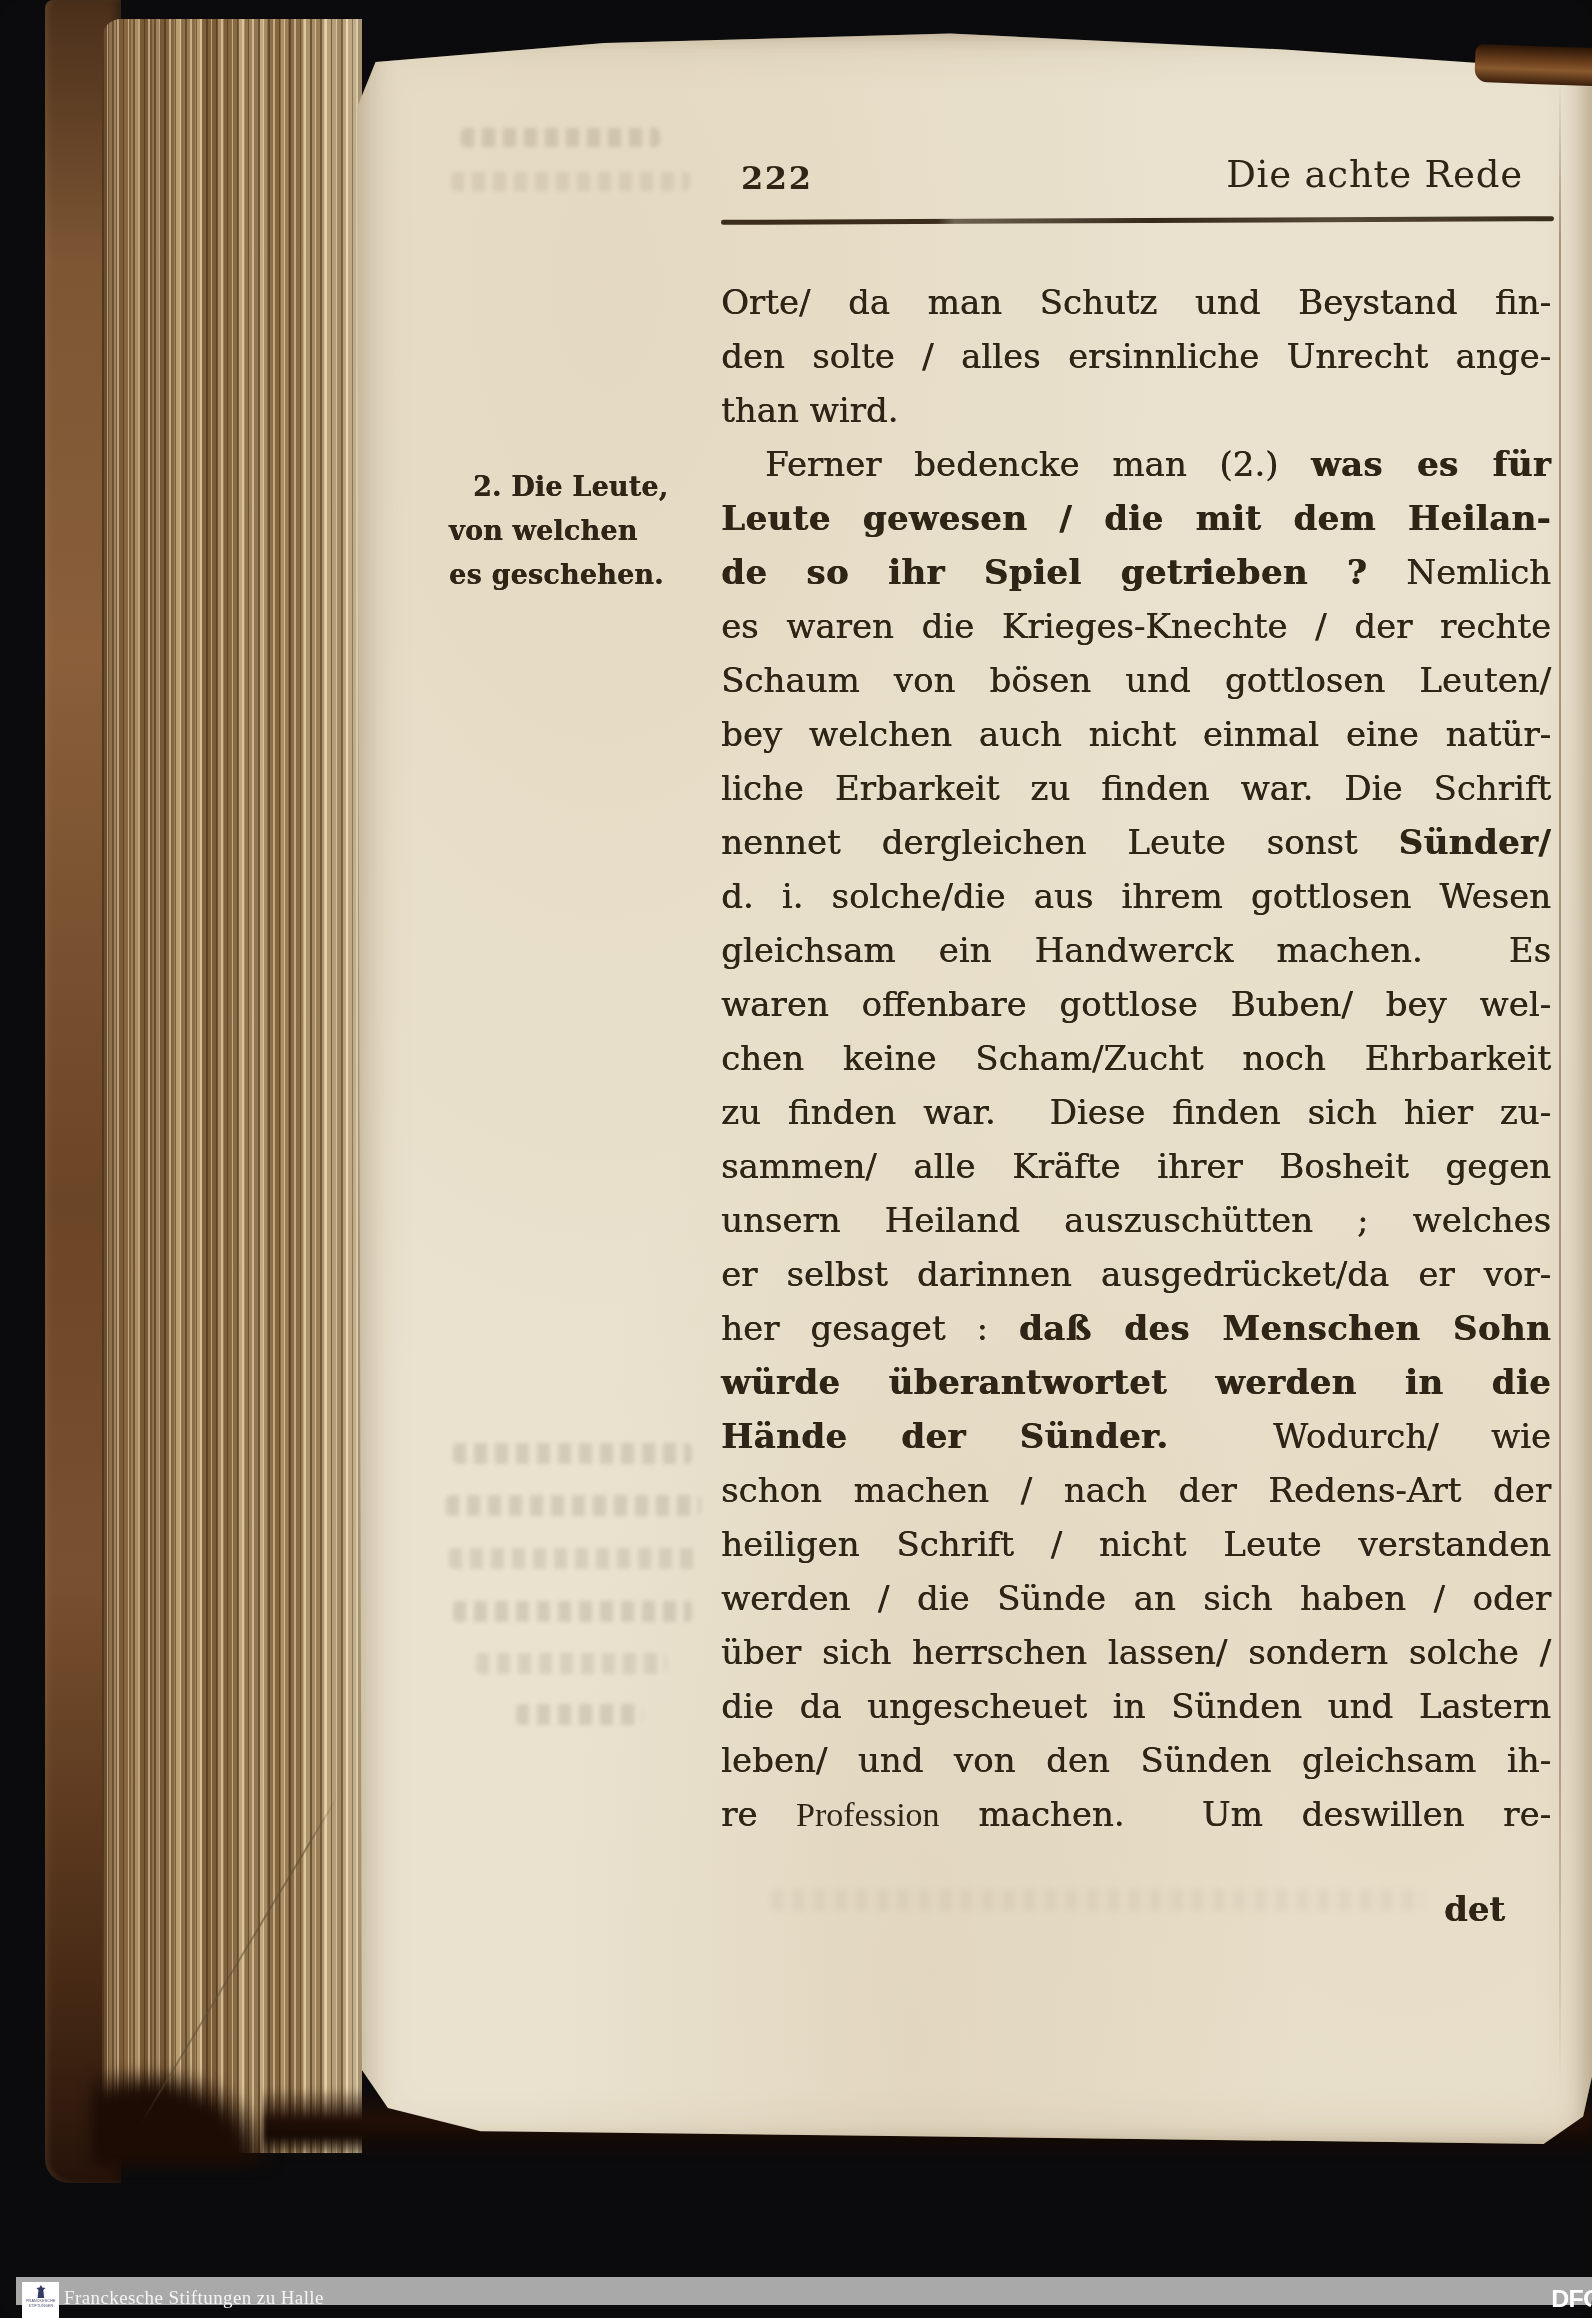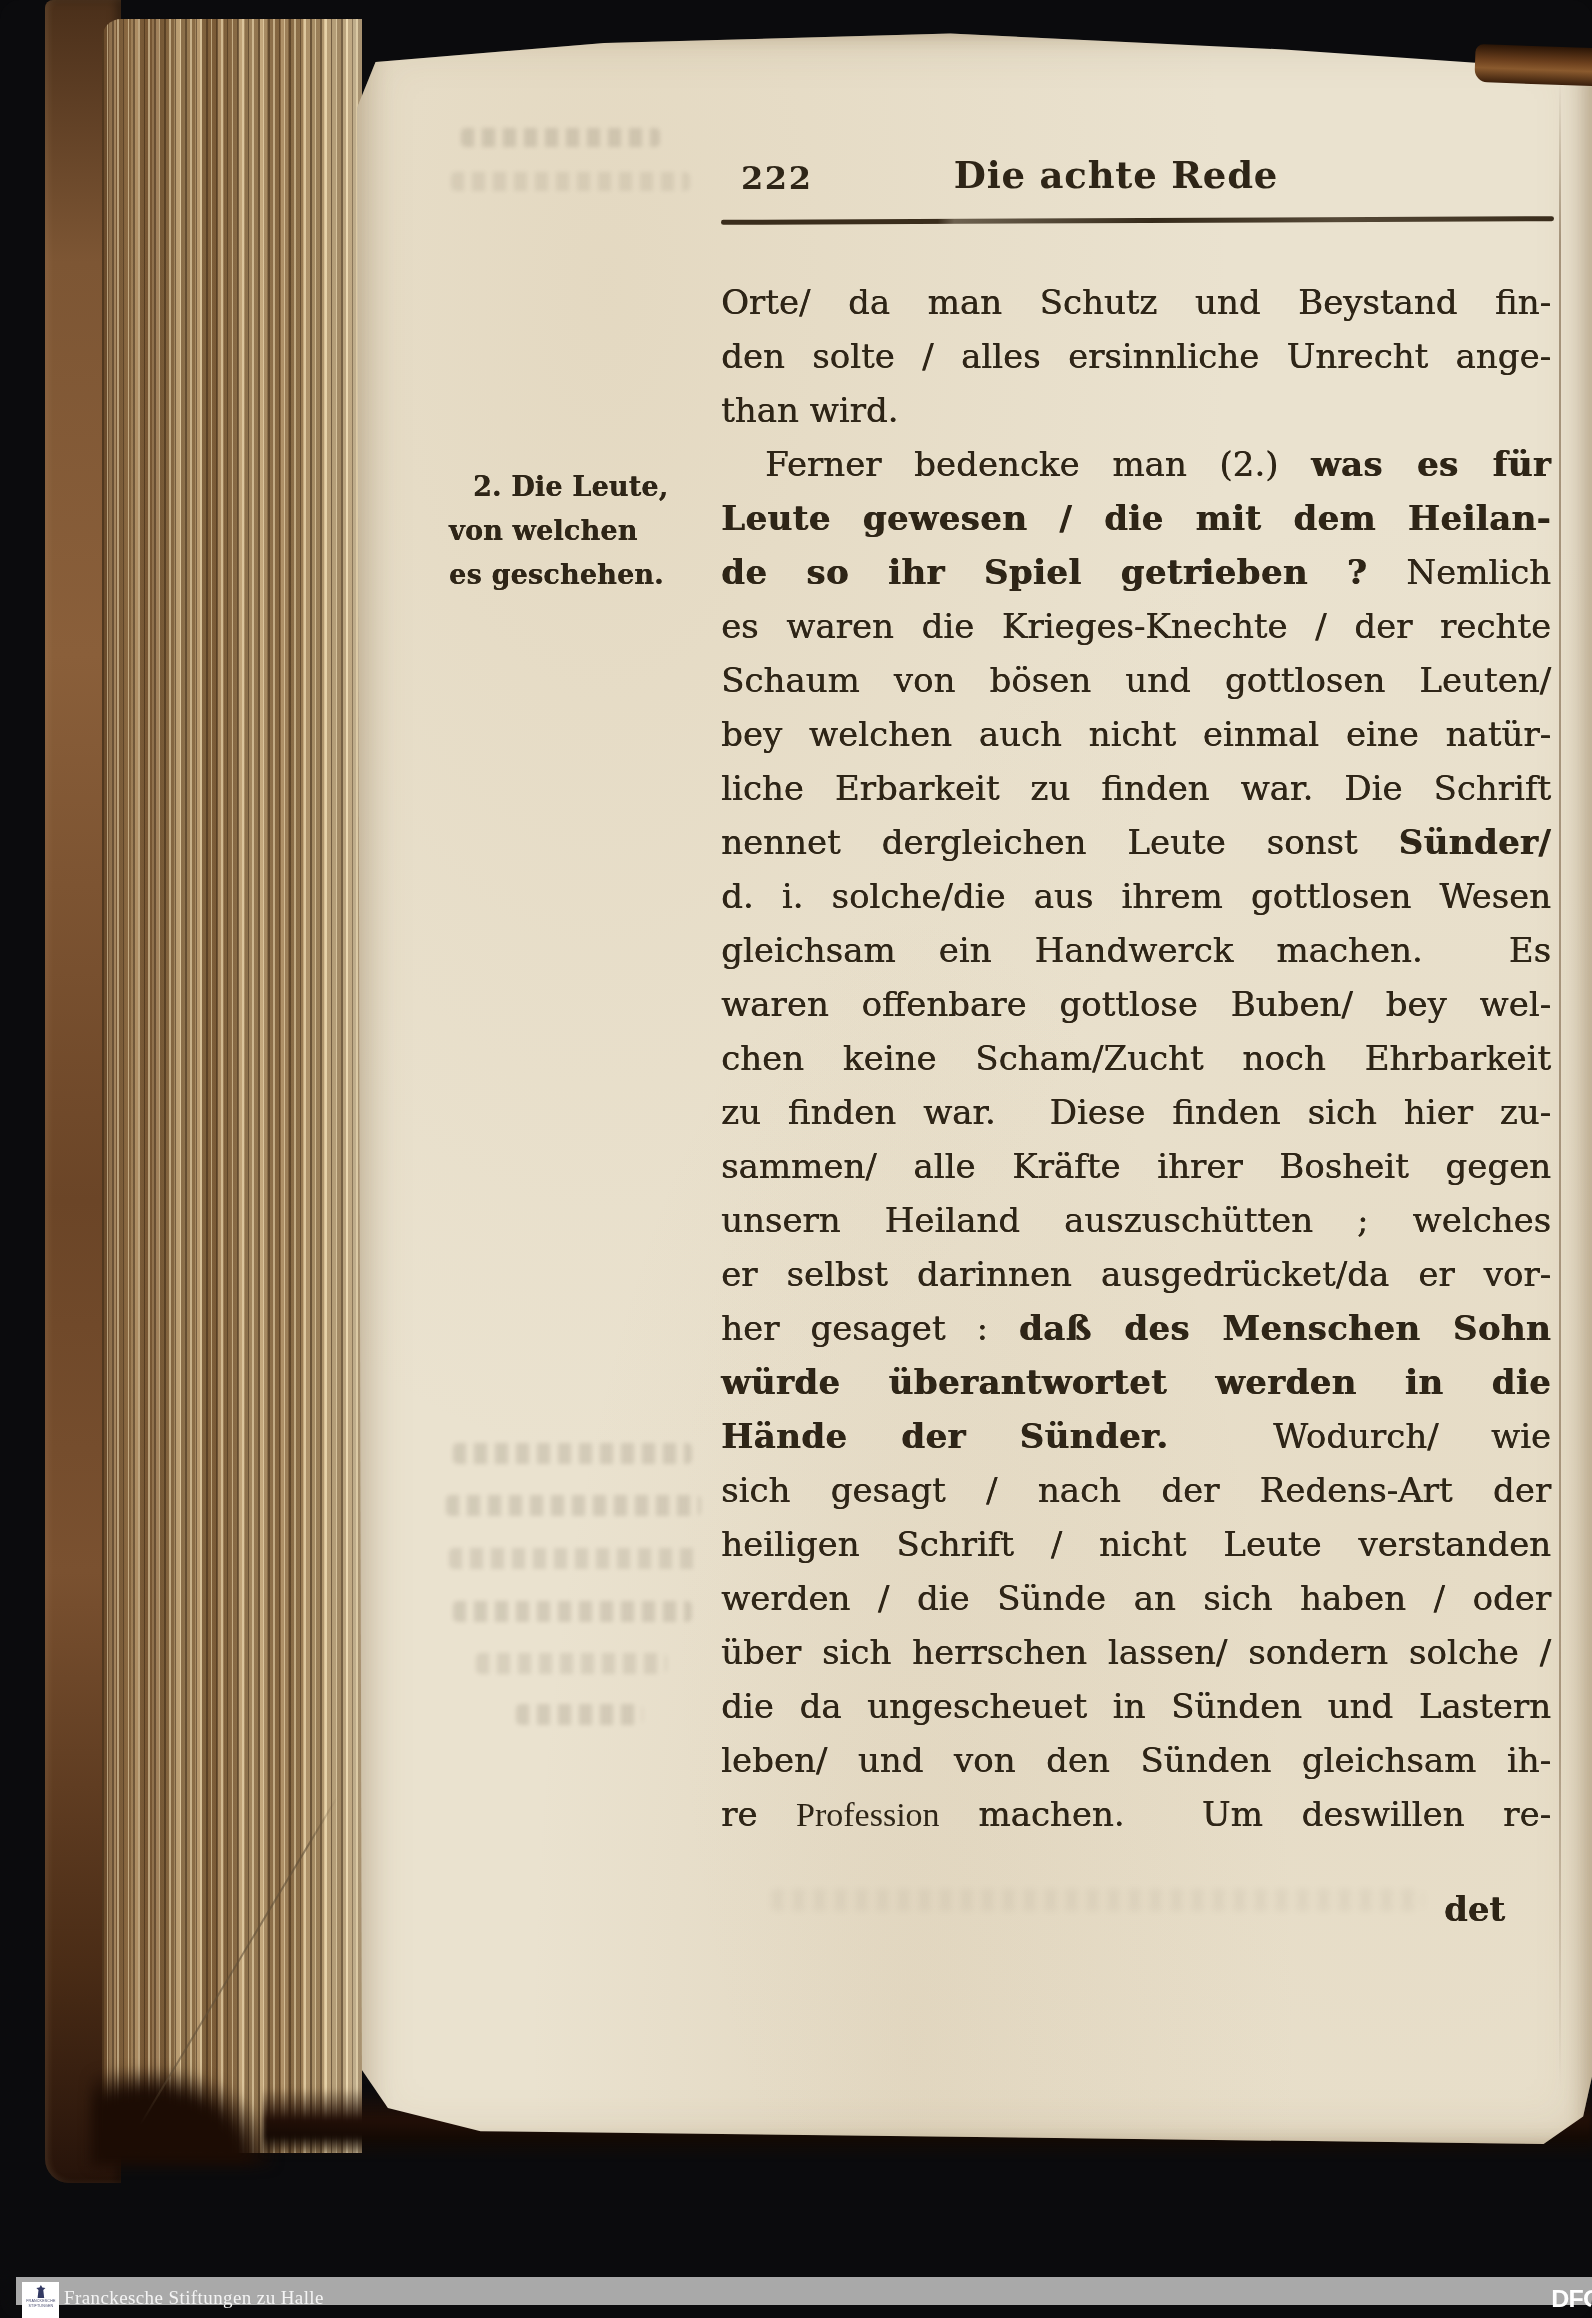--- a/index.html
+++ b/index.html
@@ -36,22 +36,22 @@
     box-shadow:inset 0 0 56px rgba(120,90,50,.22), inset -11px 0 17.5px rgba(110,80,45,.25),
                inset 12.7px 0 24px rgba(120,90,50,.20);
     color:#2e2517;}
   .crease-right{position:absolute;left:1202px;top:49px;width:1.6px;height:2007px;
     background:linear-gradient(180deg,transparent,rgba(110,85,55,.55) 8%,rgba(110,85,55,.5) 82%,transparent);}
   .crack{position:absolute;left:48px;top:1960px;width:382px;height:1.6px;z-index:3;
     background:linear-gradient(90deg,transparent,rgba(95,78,55,.6) 15%,rgba(95,78,55,.55) 85%,transparent);
     transform:rotate(121deg);}
   
   .pagenum{position:absolute;left:384px;top:127px;font-size:32px;font-weight:700;letter-spacing:1.6px;}
-  .running-header{position:absolute;left:364px;top:121px;width:830px;text-align:center;
-    font-size:37px;font-weight:700;letter-spacing:0.8px;transform:translateX(-20px);}
+  .running-header{position:absolute;left:356px;top:121px;width:830px;text-align:right;
+    font-size:37px;font-weight:400;letter-spacing:0.8px;transform:translateX(-20px);}
   .rule{position:absolute;left:364px;top:186px;width:833px;height:4.8px;border-radius:2.4px;
     transform:rotate(-0.25deg);
     background:linear-gradient(90deg,#3a2d1c 0 26%,rgba(58,45,28,.7) 28%,#352a1a 52%,rgba(58,45,28,.85) 74%,#3a2d1c);}
   .body-col{position:absolute;left:364px;top:243px;width:830px;font-size:34px;line-height:54px;}
   .line{white-space:pre-wrap;}
   .line.j{text-align:justify;text-align-last:justify;}
   .line.ind{text-indent:44px;}
   .fr{font-weight:400;text-shadow:0.4px 0 currentColor;}
   .em{font-weight:700;text-shadow:0.6px 0 currentColor;letter-spacing:0.4px;}
   .latin{font-family:"Liberation Serif",serif;font-weight:400;text-shadow:none;}
@@ -124,21 +124,21 @@
         <div class="line j"><span class="fr">gleichsam ein Handwerck machen.  Es</span></div>
         <div class="line j"><span class="fr">waren offenbare gottlose Buben/ bey wel-</span></div>
         <div class="line j"><span class="fr">chen keine Scham/Zucht noch Ehrbarkeit</span></div>
         <div class="line j"><span class="fr">zu finden war.  Diese finden sich hier zu-</span></div>
         <div class="line j"><span class="fr">sammen/ alle Kräfte ihrer Bosheit gegen</span></div>
         <div class="line j"><span class="fr">unsern Heiland auszuschütten ; welches</span></div>
         <div class="line j"><span class="fr">er selbst darinnen ausgedrücket/da er vor-</span></div>
         <div class="line j"><span class="fr">her gesaget : </span><span class="em">daß des Menschen Sohn</span></div>
         <div class="line j"><span class="em">würde überantwortet werden in die</span></div>
         <div class="line j"><span class="em">Hände der Sünder.</span><span class="fr">  Wodurch/ wie</span></div>
-        <div class="line j"><span class="fr">sich gesagt / nach der Redens-Art der</span></div>
+        <div class="line j"><span class="fr">schon machen / nach der Redens-Art der</span></div>
         <div class="line j"><span class="fr">heiligen Schrift / nicht Leute verstanden</span></div>
         <div class="line j"><span class="fr">werden / die Sünde an sich haben / oder</span></div>
         <div class="line j"><span class="fr">über sich herrschen lassen/ sondern solche /</span></div>
         <div class="line j"><span class="fr">die da ungescheuet in Sünden und Lastern</span></div>
         <div class="line j"><span class="fr">leben/ und von den Sünden gleichsam ih-</span></div>
         <div class="line j"><span class="fr">re </span><span class="latin">Profession</span><span class="fr"> machen.  Um deswillen re-</span></div>
       </div>
 
     <div class="catchword fr">det</div>
 

